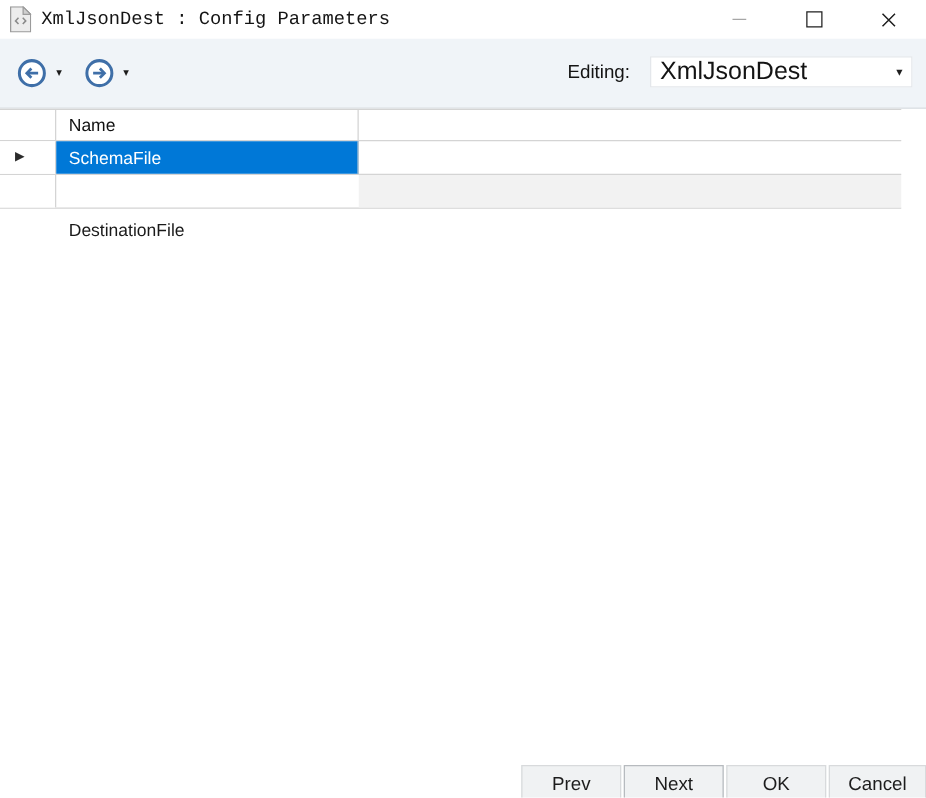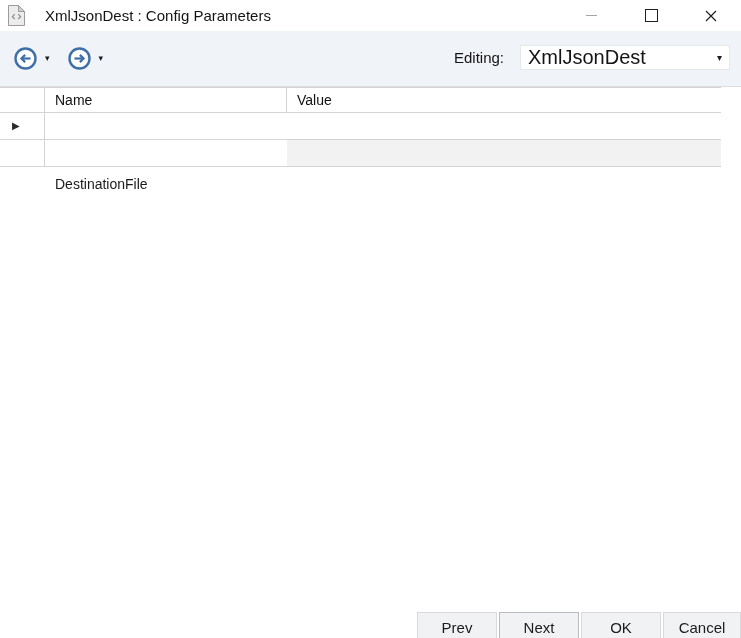--- a/index.html
+++ b/index.html
@@ -14,21 +14,21 @@
     --nav-blue:#3f6fa8;
     --toolbar-bg:#f0f4f8;
   }
 
   
   .titlebar {
     position:absolute; top:0; left:0; width:741px; height:31px;
     background:#ffffff; display:flex; align-items:center; padding-left:8px; box-sizing:border-box;
   }
   .title-icon { width:17px; height:21px; flex:0 0 auto; display:block; }
-  .title-text { margin-left:20px; font-size:15px; color:#141414; white-space:nowrap; }
+  .title-text { margin-left:8px; font-size:15px; color:#141414; white-space:nowrap;font-family:Liberation Mono, monospace; }
   .win-controls { position:absolute; right:0; top:0; height:31px; display:flex; }
   .win-btn { width:60px; height:31px; display:flex; align-items:center; justify-content:center; }
   .min-glyph { width:11px; height:0; border-top:1px solid #a6a6a6; display:block; }
   .max-glyph { width:11px; height:11px; border:1px solid #1f1f1f; display:block; background:transparent; }
 
   
   .toolbar {
     position:absolute; top:31px; left:0; width:741px; height:56px;
     background:var(--toolbar-bg,#f0f4f8);
     border-bottom:1px solid #d9dde1; box-sizing:border-box;
@@ -127,27 +127,27 @@
       <span class="combo-value">XmlJsonDest</span>
       <span class="combo-caret">▾</span>
     </div>
   </div>
 </div>
 
 <div class="grid">
   <div class="g-header">
     <div class="g-sel"></div>
     <div class="g-col g-name">Name</div>
-    <div class="g-col g-value">Value</div>
   </div>
 
   <div class="g-row">
     <div class="g-sel">
       <span class="sel-arrow">▶</span>
     </div>
+    <div class="g-cell g-name cell-selected">SchemaFile</div>
     <div class="g-cell g-value"></div>
   </div>
 
   <div class="g-row row-dim">
     <div class="g-sel"></div>
     <div class="g-cell g-name">DestinationFile</div>
     <div class="g-cell g-value"></div>
   </div>
 </div>
 

